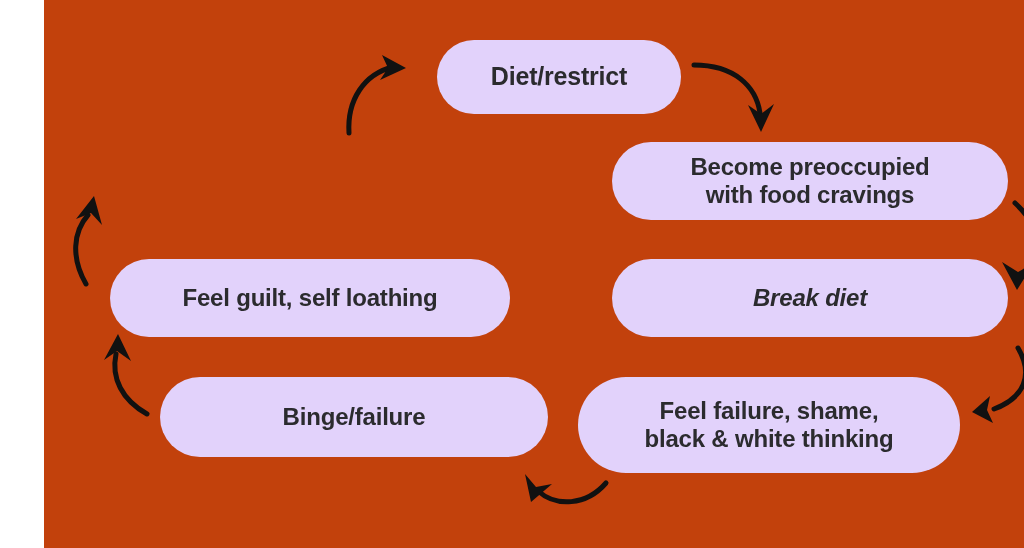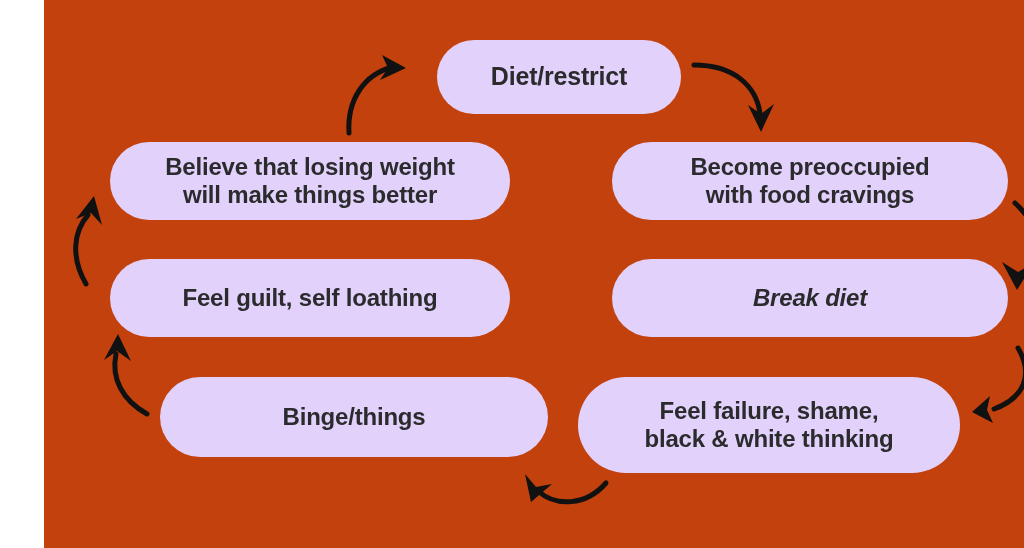--- a/index.html
+++ b/index.html
@@ -107,40 +107,36 @@
     <g>
       <path d="M42,284 C27,258 29,232 44,215" fill="none" stroke="#111111" stroke-width="5" stroke-linecap="round"></path>
       <path d="M32,219 L50,196 L58,225 L47,213 Z" fill="#111111"></path>
     </g>
   </svg>
 
   <div class="node" id="node-diet">
     <span class="node-label">Diet/restrict</span>
   </div>
 
-  <div class="node" id="node-believe">
-    <span class="node-label">Believe that losing weight
-will make things better</span>
-  </div>
 
   <div class="node" id="node-guilt">
     <span class="node-label">Feel guilt, self loathing</span>
   </div>
 
   <div class="node" id="node-preoccupied">
     <span class="node-label">Become preoccupied
 with food cravings</span>
   </div>
 
   <div class="node" id="node-breakdiet">
     <span class="node-label">Break diet</span>
   </div>
 
   <div class="node" id="node-binge">
-    <span class="node-label">Binge/things</span>
+    <span class="node-label">Binge/failure</span>
   </div>
 
   <div class="node" id="node-failure">
     <span class="node-label">Feel failure, shame,
 black &amp; white thinking</span>
   </div>
 
 </div>
 
 </body></html>

